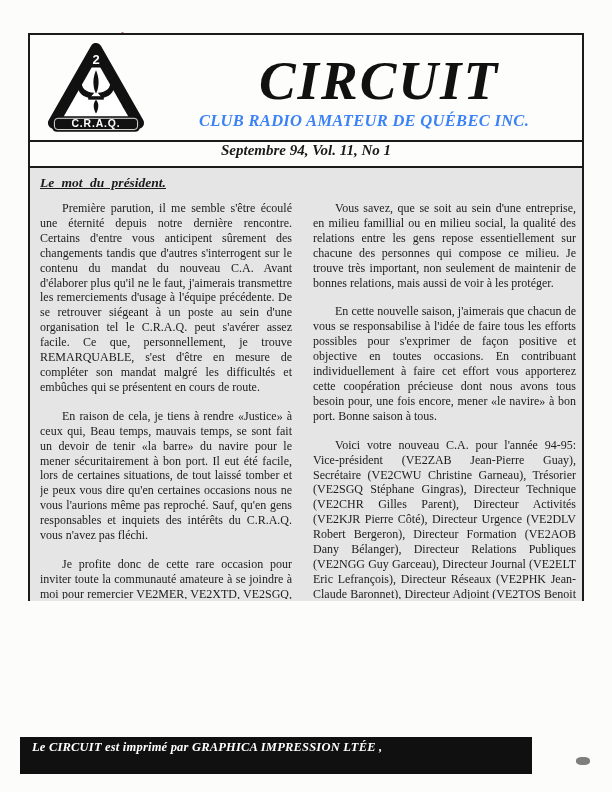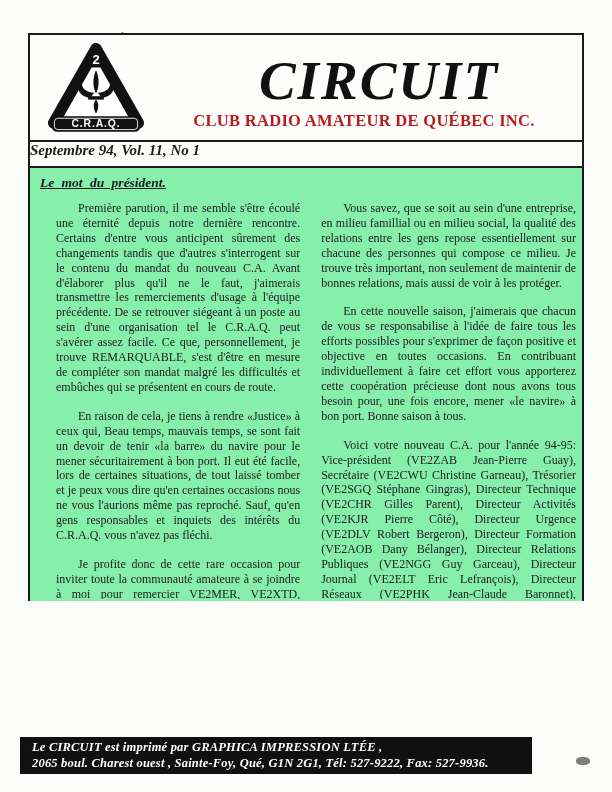--- a/index.html
+++ b/index.html
@@ -18,42 +18,42 @@
     border:2px solid #1b1b1b;box-sizing:border-box;background:#fdfdfb;
   }
   .logo{position:absolute;left:14px;top:4px;}
   .title{
     position:absolute;left:150px;right:4px;top:14px;text-align:center;
     font-style:italic;font-weight:bold;font-size:55px;letter-spacing:2px;
     font-family:"Liberation Serif",serif;color:#111;
   }
   .subtitle{
     position:absolute;left:120px;right:4px;top:76px;text-align:center;
-    font-weight:bold;font-size:16.5px;letter-spacing:.3px;color:#b91c1c;
+    font-style:italic;font-weight:bold;font-size:16.5px;letter-spacing:.3px;color:#3b82f6;
   }
   .issue-strip{
     position:absolute;left:28px;top:142px;width:556px;height:26px;
     border:2px solid #1b1b1b;border-top:none;box-sizing:border-box;
-    font-style:italic;font-weight:bold;font-size:15px;
+    text-align:center;font-style:italic;font-weight:bold;font-size:15px;
     padding-top:0;background:#fdfdfb;
   }
   
   .bodybox{
     position:absolute;left:28px;top:168px;width:556px;height:433px;
     border-left:2px solid #1b1b1b;border-right:2px solid #1b1b1b;
-    box-sizing:border-box;background:#86efac;
+    box-sizing:border-box;background:#e5e5e5;
   }
   .heading{
     display:inline-block;margin:7px 0 0 10px;
     font-style:italic;font-weight:bold;font-size:13.5px;
     text-decoration:underline;word-spacing:4px;
   }
   .columns{
     position:absolute;left:10px;top:33px;right:6px;bottom:2px;
-    display:flex;gap:21px;overflow:hidden;margin-left:16px;
+    display:flex;gap:21px;overflow:hidden;
   }
   .col{font-size:12px;line-height:14.9px;}
   .col-left{width:253px;}
   .col-right{width:264px;}
   .col p{
     margin:0 0 14px 0;text-indent:22px;text-align:justify;
   }
   .signature p{margin:0;text-indent:0;text-align:left;}
   .signature{margin-top:6px;}
   
@@ -120,17 +120,16 @@
         <div class="signature">
           <p>Michel Albert, VE2CEN</p>
           <p>Président.</p>
         </div>
       </div>
     </div>
   </div>
 
   <div class="footer">
     <div>Le CIRCUIT est imprimé par GRAPHICA IMPRESSION LTÉE ,</div>
-    <div>2065 boul. Charest ouest ,  Sainte-Foy, Qué,  G1N 2G1,  Tél: 527-9222,  Fax: 527-9936.</div>
   </div>
   <div class="smudge"></div>
 
 </div>
 
 </body></html>

